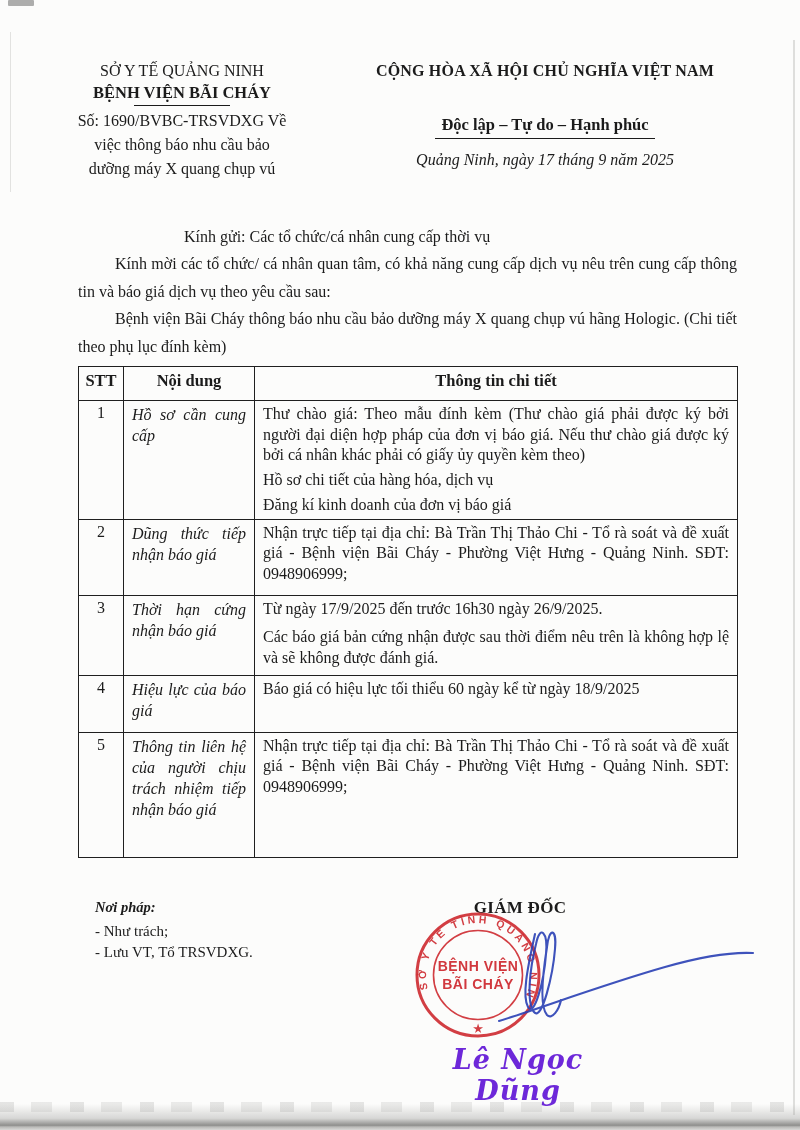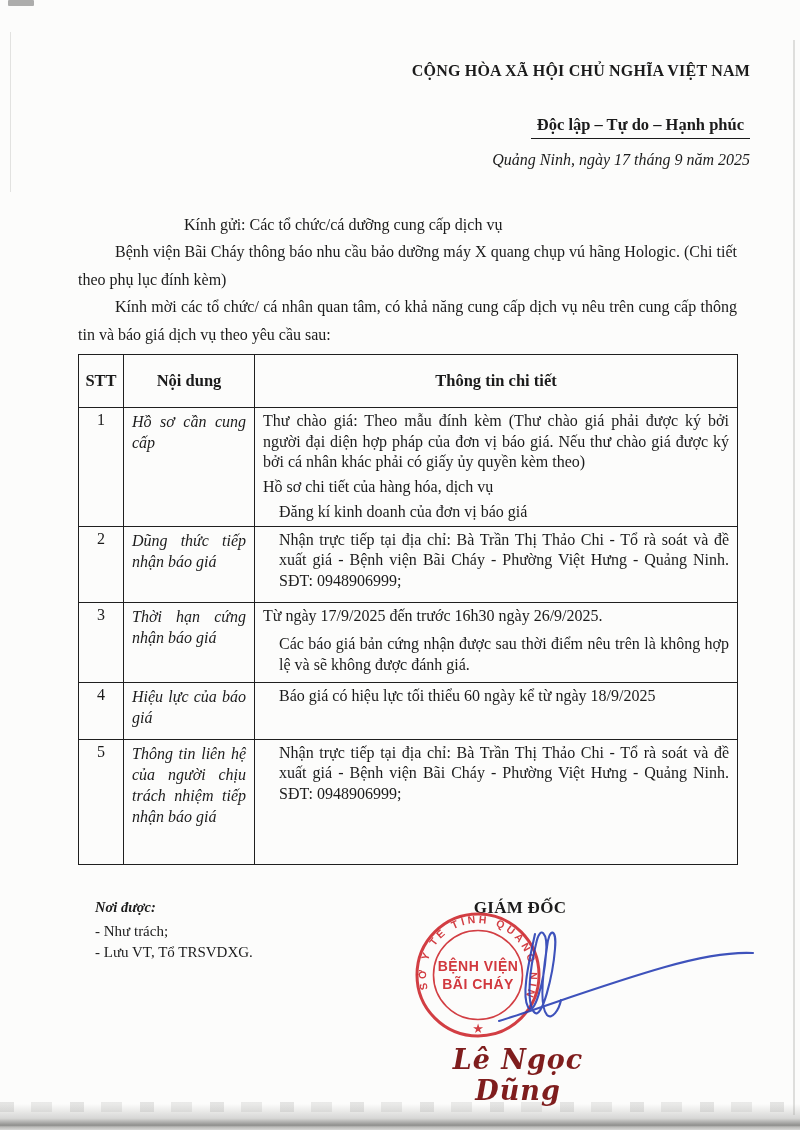--- a/index.html
+++ b/index.html
@@ -13,42 +13,42 @@
     background:linear-gradient(to bottom, rgba(190,190,188,0) 0%, rgba(170,170,168,.45) 55%, #8f8f8d 82%, #b9b9b7 88%, #d9d9d7 100%);}
   .bottom-noise{position:absolute;left:0;bottom:18px;width:800px;height:10px;opacity:.35;
     background:repeating-linear-gradient(90deg,#b9b9b7 0 14px, transparent 14px 31px, #c8c8c6 31px 52px, transparent 52px 70px);}
 
   
   .header{display:flex;padding-top:60px;}
   .hdr-left{width:252px;margin-left:56px;text-align:center;font-size:16px;line-height:22px;}
   .hdr-left .issuer{font-weight:bold;font-size:16.5px;}
   .hdr-left .issuer-underline{width:96px;height:0;border-bottom:1.6px solid #1b1b1b;margin:1px auto 3px auto;}
   .hdr-left .refnum{font-size:16px;line-height:24px;}
-  .hdr-right{flex:1;margin-left:32px;margin-right:50px;text-align:right;}
+  .hdr-right{flex:1;margin-left:32px;margin-right:50px;text-align:center;}
   .motto1{font-weight:bold;font-size:16px;line-height:22px;letter-spacing:.2px;}
   .motto2{display:inline-block;font-weight:bold;font-size:16.5px;line-height:22px;
           border-bottom:1.6px solid #1b1b1b;padding:0 6px 2px 6px;margin-top:32px;}
   .dateline{font-style:italic;font-size:16px;margin-top:12px;}
 
   
   .content{margin:0 63px 0 78px;}
   .salutation{margin:42px 0 0 106px;font-size:16px;line-height:27px;}
   .para{margin:0;font-size:16px;line-height:27.5px;text-align:justify;text-indent:37px;}
 
   
   table.doc{border-collapse:collapse;table-layout:fixed;width:659px;margin-top:6px;}
   table.doc th, table.doc td{border:1.6px solid #1f1f1f;vertical-align:top;font-size:16px;
        padding:3px 8px 3px 8px;overflow:hidden;}
-  table.doc th{font-weight:bold;text-align:center;padding:16px 2px;font-size:16.5px;}
+  table.doc th{font-weight:bold;text-align:center;padding:4px 2px;font-size:16.5px;}
   col.c-stt{width:45px;} col.c-nd{width:131px;} col.c-ct{width:483px;}
   td.stt{text-align:center;padding-top:7px;}
   td.nd{text-align:justify;line-height:21px;padding-top:7px;font-style:italic;}
   td.ct{text-align:justify;line-height:20.5px;padding-top:5px;}
   td.ct p{margin:0 0 4.5px 0;}
-  td.ct p:last-child{margin-bottom:0;margin-left:16px;}
+  td.ct p:last-child{margin-bottom:0;}
   td.ct p + p{margin-top:4px;}
   tr.r-hdr{height:34px;} tr.r1{height:112px;} tr.r2{height:76px;} tr.r3{height:80px;}
   tr.r4{height:57px;} tr.r5{height:125px;}
   tr.r3 td.ct p+p{margin-top:8px;}
 
   .closing{margin:10px 0 0 0;font-size:16px;text-indent:37px;}
 
   
   .recipients{position:absolute;left:95px;top:897px;font-size:15px;line-height:21px;}
   .recipients .label{font-weight:bold;font-style:italic;font-size:14.5px;margin-bottom:3px;}
@@ -63,31 +63,41 @@
 </head>
 <body>
 
 <div class="page">
 
   <div class="smudge-top"></div>
   <div class="edge-line-left"></div>
   <div class="edge-line-right"></div>
 
   <div class="header">
+    <div class="hdr-left">
+      <div>SỞ Y TẾ QUẢNG NINH</div>
+      <div class="issuer">BỆNH VIỆN BÃI CHÁY</div>
+      <div class="issuer-underline"></div>
+      <div class="refnum">
+        <div>Số: 1690/BVBC-TRSVDXG Về</div>
+        <div>việc thông báo nhu cầu bảo</div>
+        <div>dưỡng máy X quang chụp vú</div>
+      </div>
+    </div>
     <div class="hdr-right">
       <div class="motto1">CỘNG HÒA XÃ HỘI CHỦ NGHĨA VIỆT NAM</div>
       <div><span class="motto2">Độc lập – Tự do – Hạnh phúc</span></div>
       <div class="dateline">Quảng Ninh, ngày 17 tháng 9 năm 2025</div>
     </div>
   </div>
 
   <div class="content">
-    <p class="salutation">Kính gửi: Các tổ chức/cá dưỡng cung cấp dịch vụ</p>
+    <p class="salutation">Kính gửi: Các tổ chức/cá nhân cung cấp thời vụ</p>
+    <p class="para">Kính mời các tổ chức/ cá nhân quan tâm, có khả năng cung cấp dịch vụ nêu trên cung cấp thông tin và báo giá dịch vụ theo yêu cầu sau:</p>
     <p class="para">Bệnh viện Bãi Cháy thông báo nhu cầu bảo dưỡng máy X quang chụp vú hãng Hologic. (Chi tiết theo phụ lục đính kèm)</p>
-    <p class="para">Kính mời các tổ chức/ cá nhân quan tâm, có khả năng cung cấp dịch vụ nêu trên cung cấp thông tin và báo giá dịch vụ theo yêu cầu sau:</p>
 
     <table class="doc">
       <colgroup>
           <col class="c-stt">
           <col class="c-nd">
           <col class="c-ct">
         </colgroup>
       <tbody>
           <tr class="r-hdr">
         <th>STT</th>
@@ -131,21 +141,21 @@
         <td class="ct">
           <p>Nhận trực tiếp tại địa chỉ: Bà Trần Thị Thảo Chi - Tổ rà soát và đề xuất giá - Bệnh viện Bãi Cháy - Phường Việt Hưng - Quảng Ninh. SĐT: 0948906999;</p>
         </td>
       </tr>
     </tbody>
       </table>
 
   </div>
 
   <div class="recipients">
-    <div class="label">Nơi được:</div>
+    <div class="label">Nơi pháp:</div>
     <div>- Như trách;</div>
     <div>- Lưu VT, Tổ TRSVDXG.</div>
   </div>
 
   <div class="director-title">GIÁM ĐỐC</div>
 
   <div class="stamp-wrap">
     <svg width="132" height="132" viewBox="0 0 132 132">
       <g fill="none" stroke="#cf2e34" opacity="0.92">
         <circle cx="66" cy="66" r="61" stroke-width="3"></circle>
@@ -165,18 +175,18 @@
 
   <div class="sig-wrap">
     <svg width="312" height="118" viewBox="0 0 312 118">
       <g fill="none" stroke="#2a40b5" stroke-width="2.1" stroke-linecap="round" opacity="0.9">
         <path d="M 80,22 C 72,58 67,84 73,95 C 79,106 89,70 91,42 C 93,20 85,12 81,32 C 75,56 71,90 79,100 C 87,110 98,62 100,37 C 102,16 94,15 92,35 C 88,60 84,94 92,103 C 97,108 104,98 106,88"></path>
         <path d="M 44,109 C 80,98 150,72 210,55 C 245,45 278,40 298,41"></path>
       </g>
     </svg>
   </div>
 
-  <div class="signer-name" style="color: #7f1d1d;">Lê Ngọc Dũng</div>
+  <div class="signer-name" style="color: #6d28d9;">Lê Ngọc Dũng</div>
 
   <div class="bottom-noise"></div>
   <div class="bottom-band"></div>
 
 </div>
 
 </body></html>

